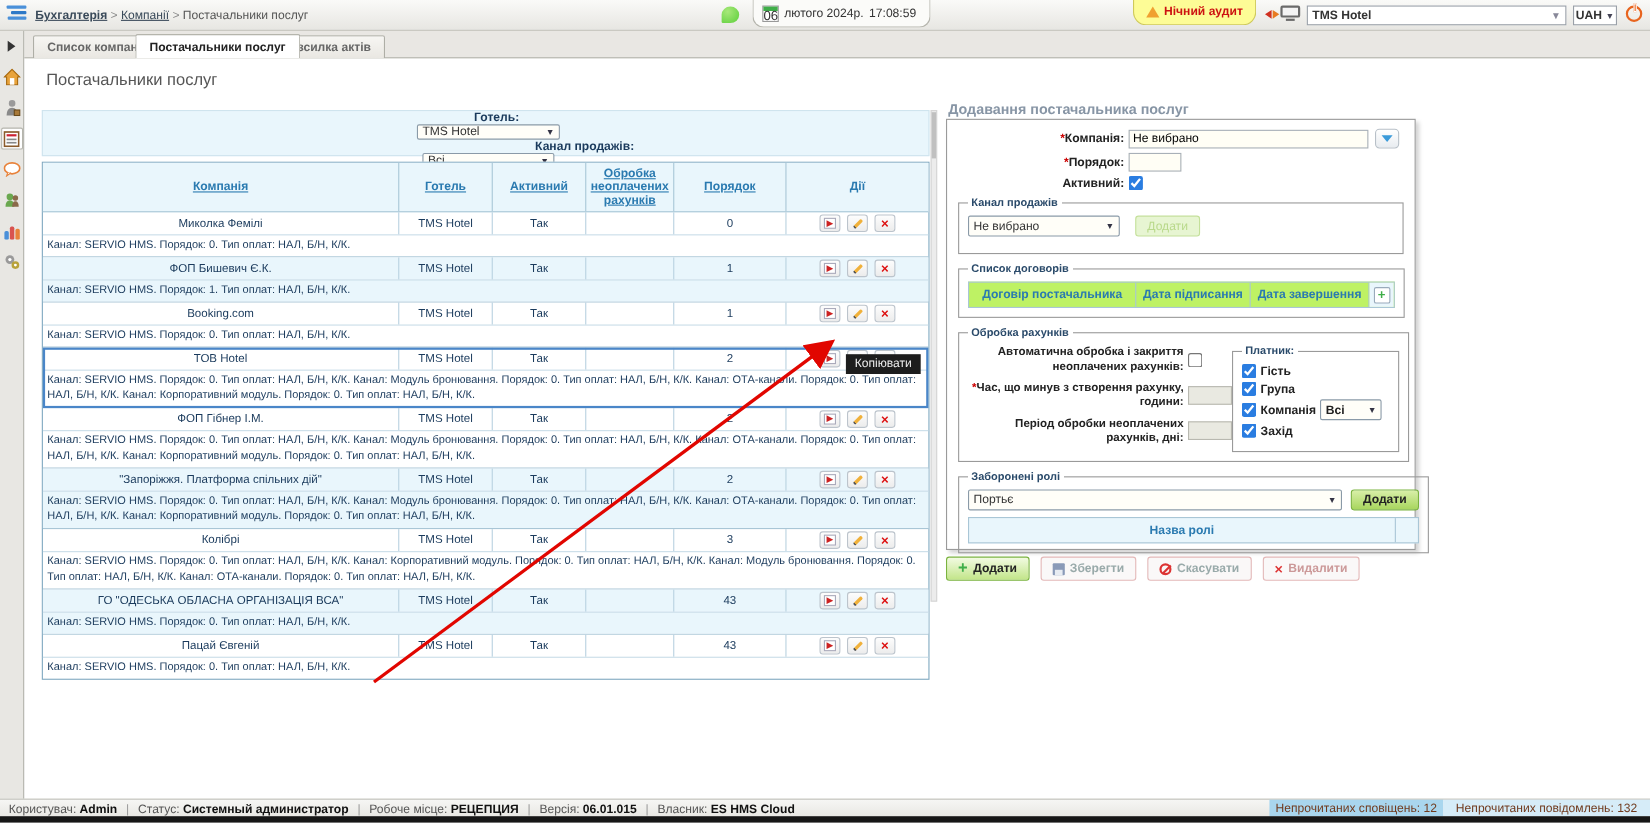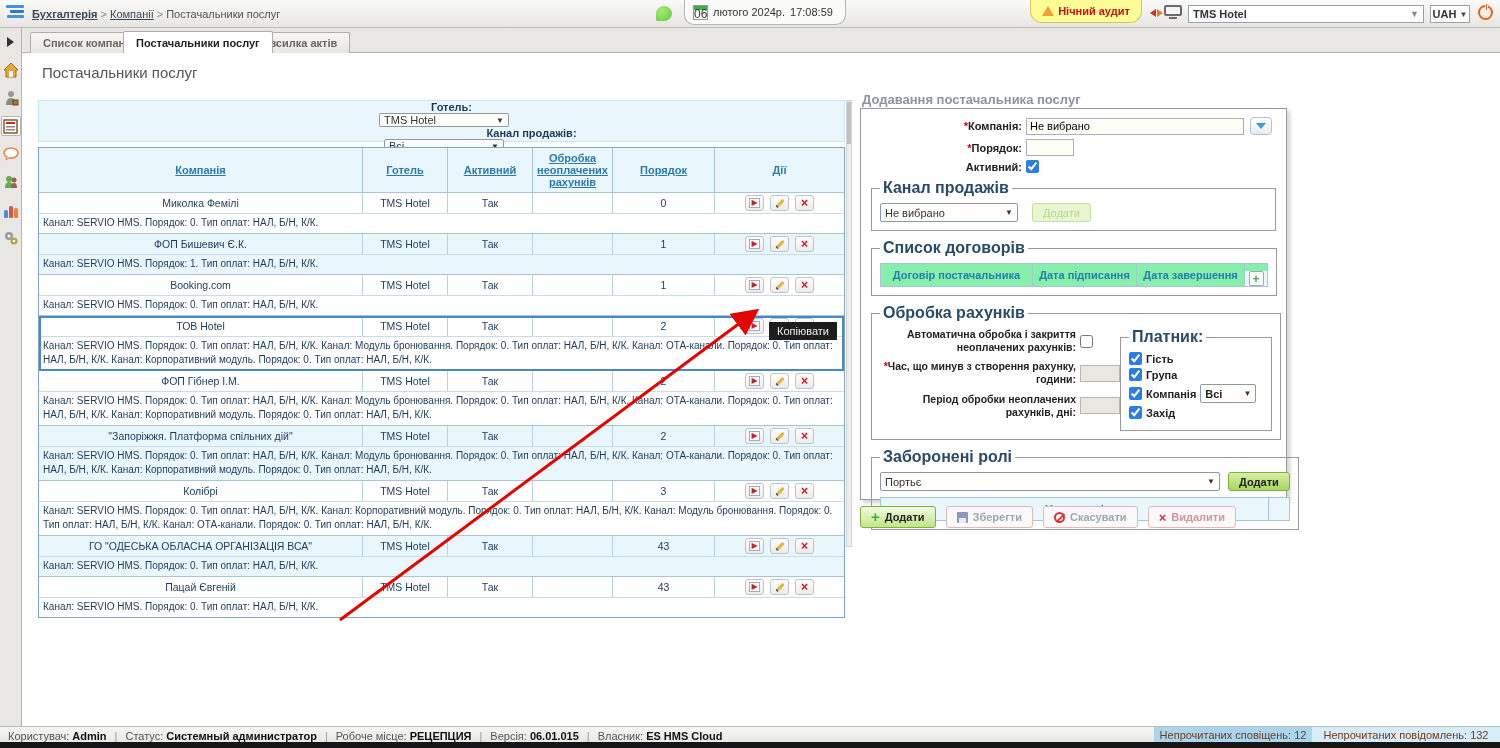--- a/index.html
+++ b/index.html
@@ -125,25 +125,25 @@
   .frow { display:flex; align-items:center; margin-bottom:4px; }
   .flabel { width:155px; text-align:right; font-weight:bold; color:#222; padding-right:4px; }
   .req { color:#cc0000; }
   input[type=text] { background:#fffef5; border:1px solid #a8b0b8; height:17px; font-family:"Liberation Sans",sans-serif; font-size:11px; padding:0 3px; }
   input[type=text].gray { background:#e9e9e1; border:1px solid #b8b8b0; }
   input[type=checkbox] { accent-color:#2a7de1; width:13px; height:13px; }
   .dd-btn { width:22px; height:18px; margin-left:6px; background:linear-gradient(#fff,#e8ecf0); border:1px solid #b8c0c8;
     border-radius:4px; display:flex; align-items:center; justify-content:center; cursor:pointer; }
   .dd-btn .v { width:0;height:0;border-left:5px solid transparent;border-right:5px solid transparent;border-top:6px solid #3a9ad9; }
   fieldset { border:1px solid #9a9a9a; margin:6px 0 8px; padding:6px 8px 8px; }
-  legend { font-weight:bold; color:#2a4a6a; padding:0 3px; font-size:16px; }
+  legend { font-weight:bold; color:#2a4a6a; padding:0 3px; font-size:10px; }
   .btn-green-sm { height:19px; padding:0 10px; border-radius:3px; display:inline-flex; align-items:center; justify-content:center; cursor:pointer; }
   .btn-add-disabled { background:#e7f5d2; border:1px solid #c4e09a; color:#b9d98b; }
   .btn-add-enabled { background:linear-gradient(#d8efa8,#a8d65e); border:1px solid #7ab33e; color:#222; font-weight:bold; }
-  .mini-table { border:1px solid #a9c6d6; display:flex; background:#86efac;align-items:flex-end; }
+  .mini-table { border:1px solid #a9c6d6; display:flex; background:#bef264; }
   .mini-th { color:#2a7ab0; font-weight:bold; text-align:center; padding:5px 2px; border-right:1px solid #a9c6d6; }
   .plus-btn { width:22px; display:flex; align-items:center; justify-content:center; background:#e9f6fc; cursor:pointer; }
   .plus-ico { width:15px; height:15px; background:#fff; border:1px solid #9ab; display:flex; align-items:center; justify-content:center;
     color:#3fae49; font-weight:bold; font-size:12px; line-height:10px; border-radius:2px; }
   .proc-wrap { display:flex; }
   .proc-left { flex:1; }
   .proc-left .frow { margin-bottom:6px; }
   .proc-left .flabel { width:200px; font-size:10.5px; line-height:1.25; }
   .payer-fs { width:152px; margin:0; }
   .payer-row { display:flex; align-items:center; gap:4px; margin-bottom:3px; font-weight:bold; color:#222; }

